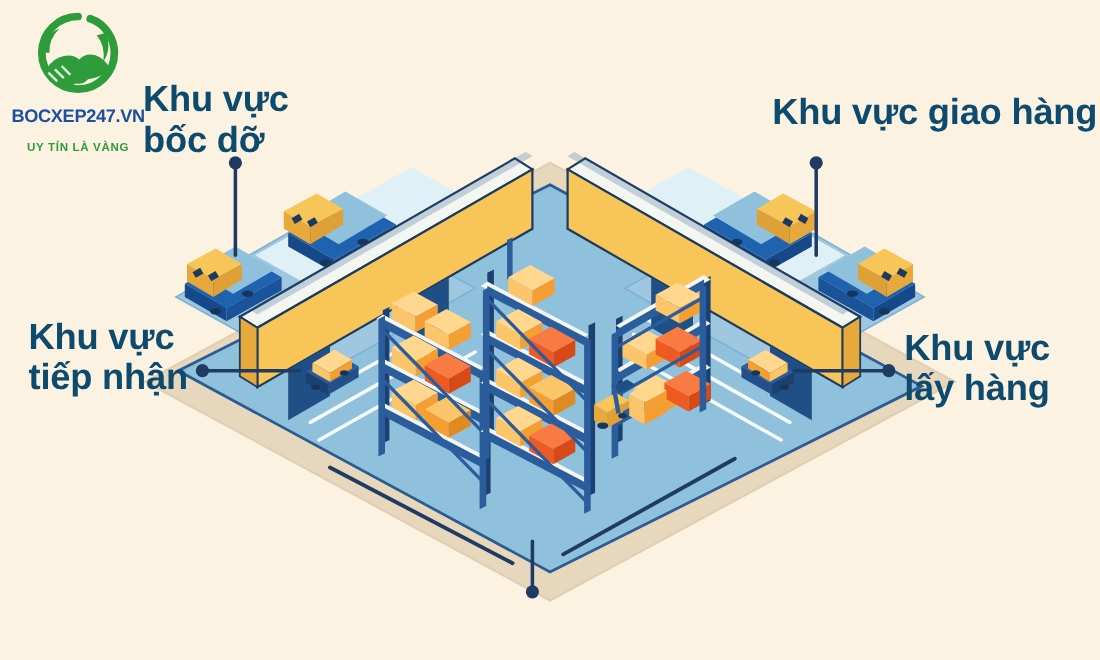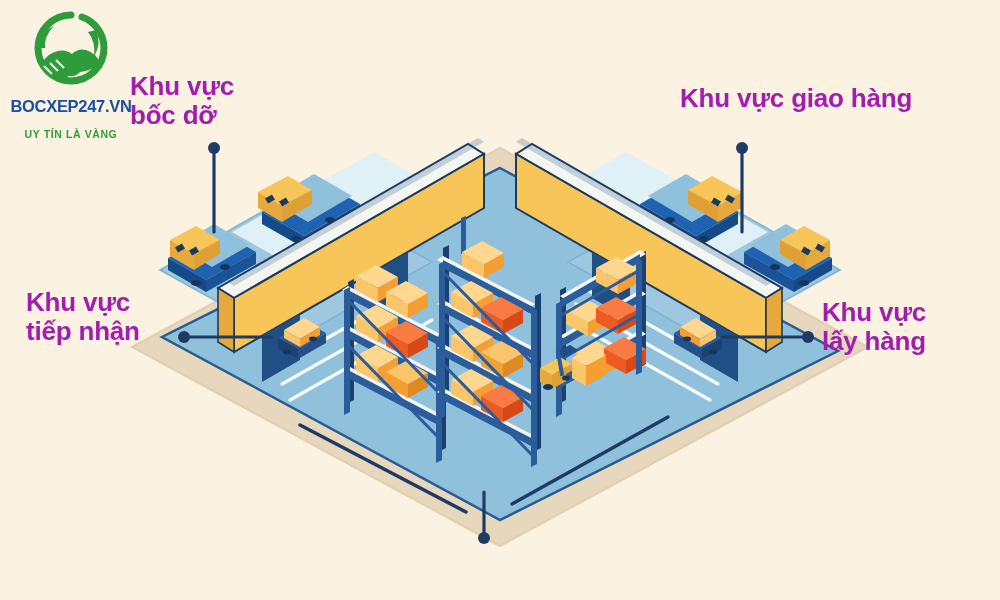--- a/index.html
+++ b/index.html
@@ -23,29 +23,29 @@
     border-radius: 24px;
   }
   #scene {
     position: absolute;
     left: 0; top: 0;
     width: 1000px;
     height: 600px;
   }
   .label {
     position: absolute;
-    color: #a21caf;
+    color: #0c4a6e;
     font-weight: bold;
-    font-size: 26px;
+    font-size: 33px;
     line-height: 1.12;
     letter-spacing: -0.2px;
     white-space: pre-line;
   }
   .label-loading   { left: 130px; top: 72px;  text-align: left; }
-  .label-delivery  { left: 680px; top: 84px;  text-align: left; }
+  .label-delivery  { left: 702px; top: 84px;  text-align: left; }
   .label-receiving { left: 26px;  top: 288px; text-align: left; }
   .label-picking   { left: 822px; top: 298px; text-align: left; }
   .label-storage   { left: 396px; top: 551px; text-align: left; }
 
   #logo {
     position: absolute;
     left: 8px;
     top: 8px;
     width: 126px;
     height: 130px;

